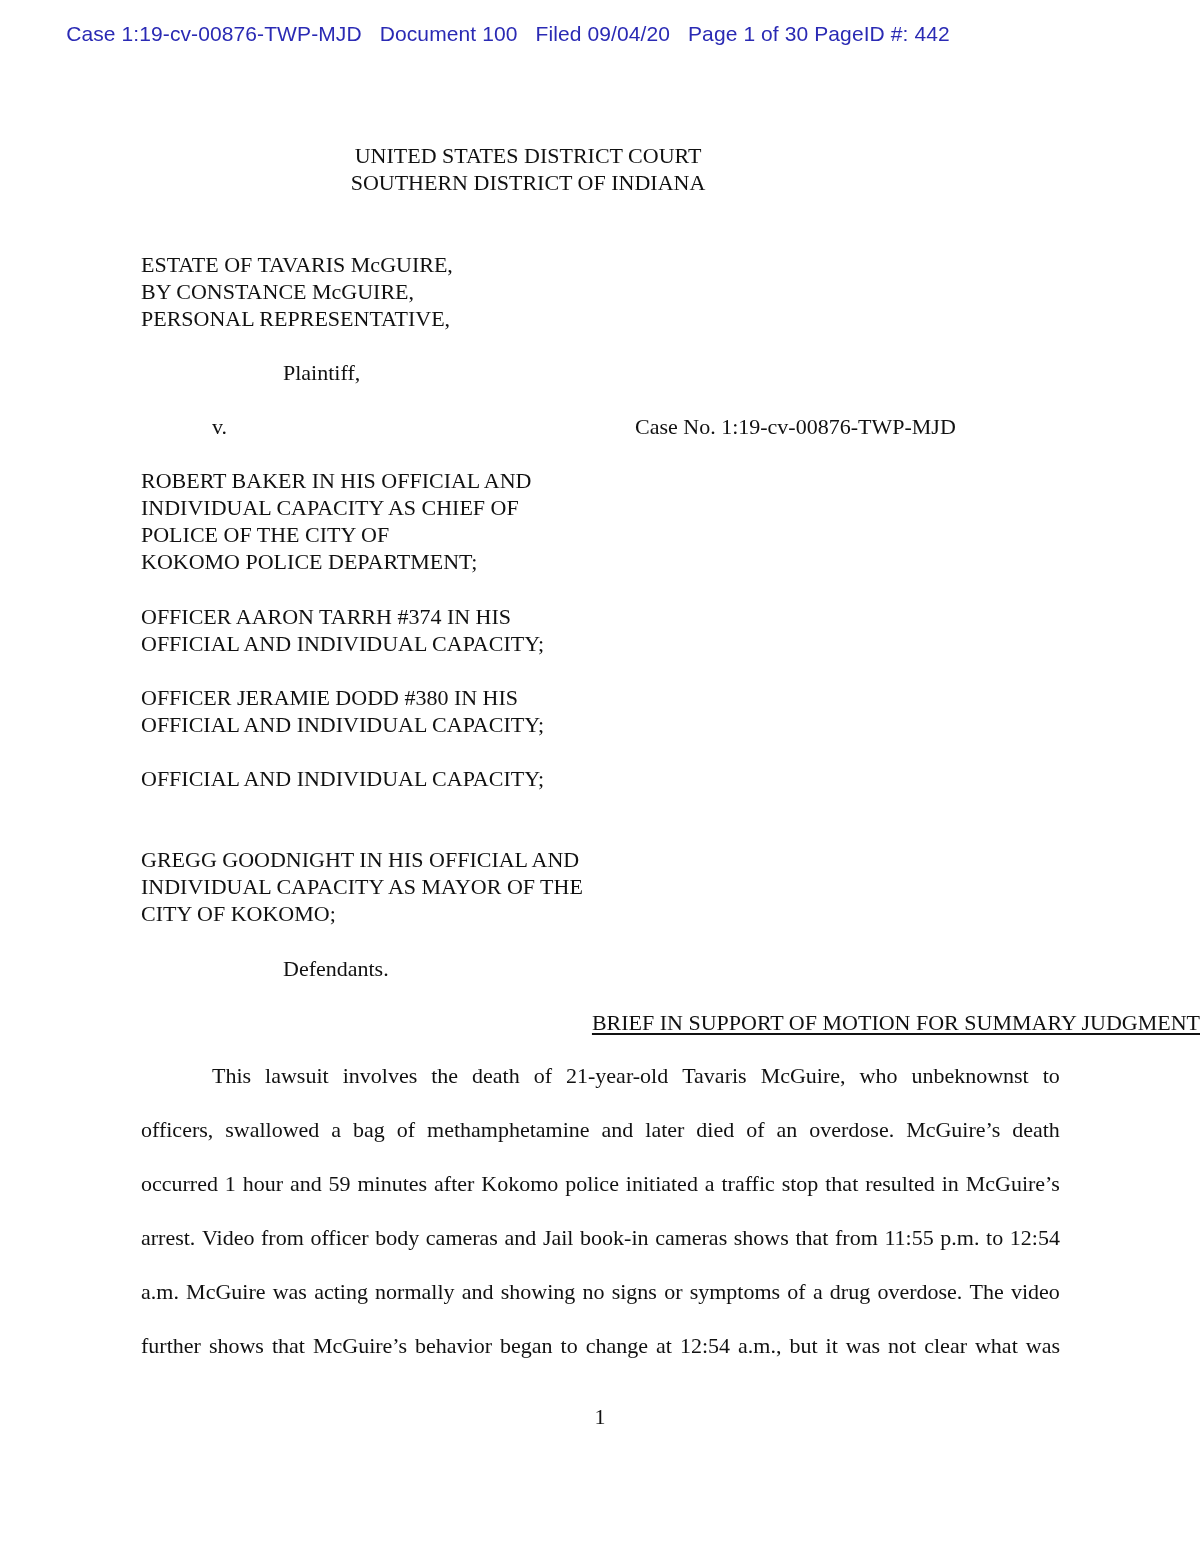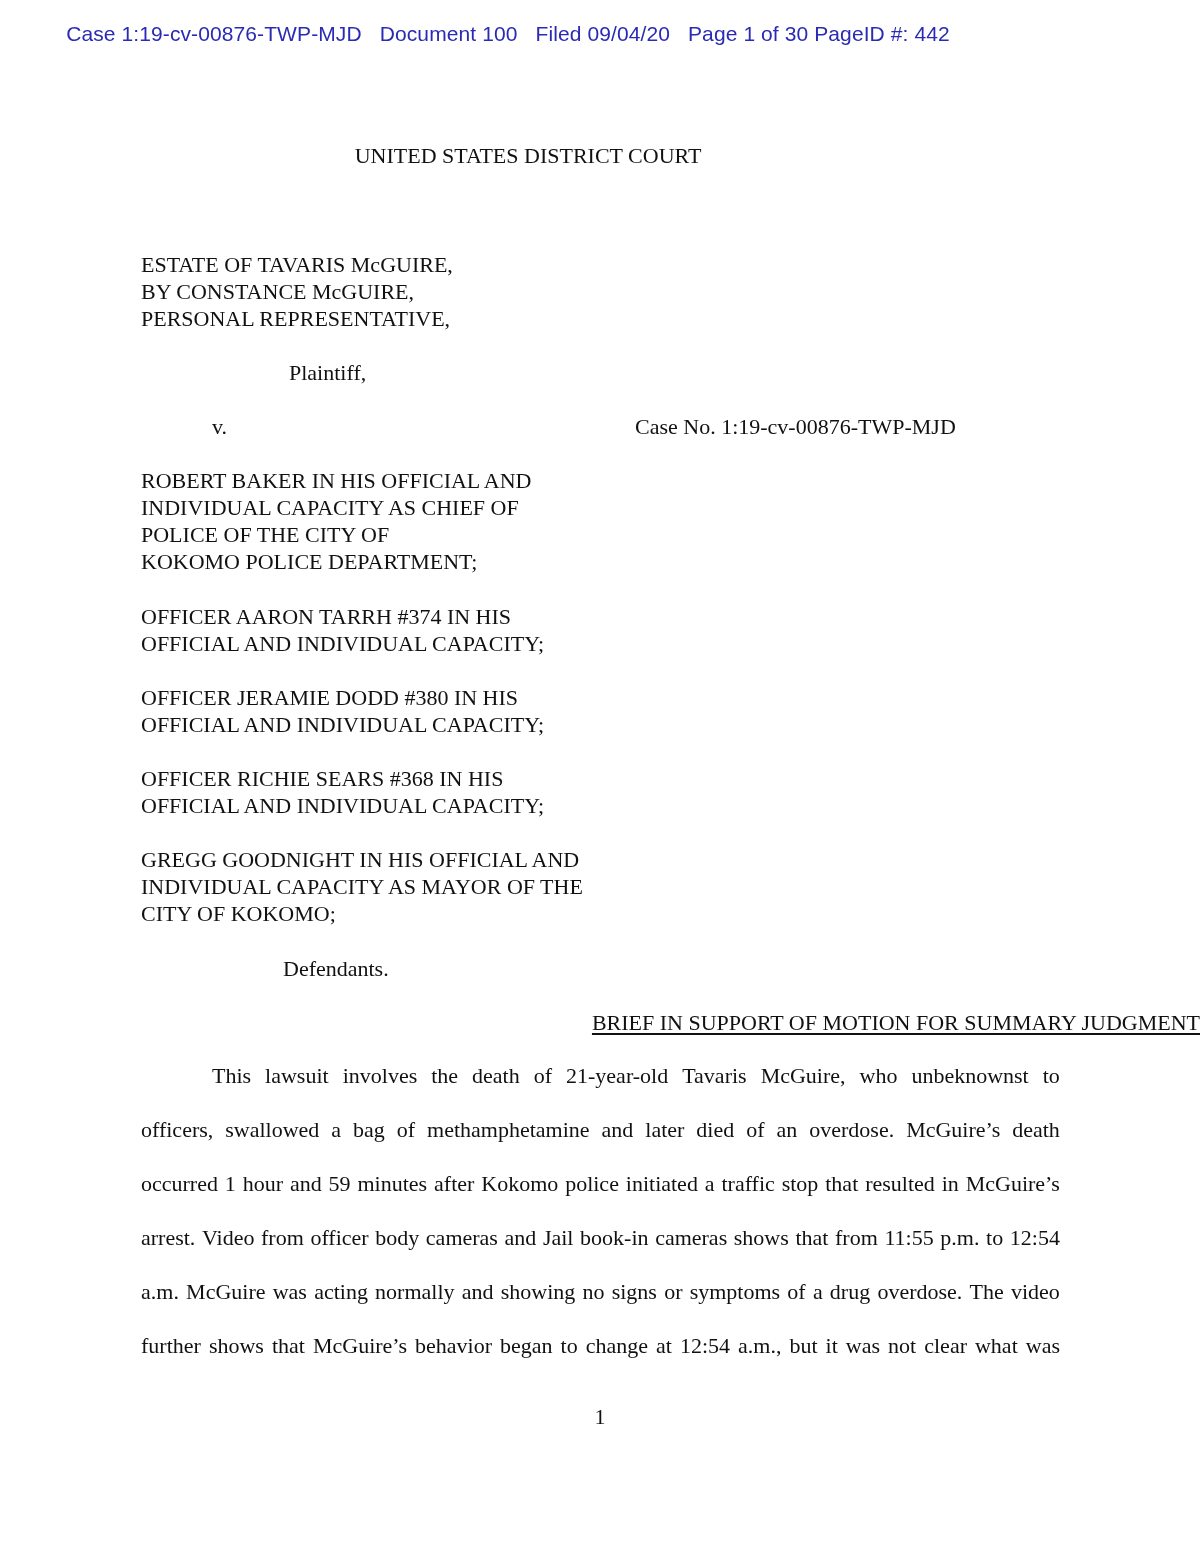--- a/index.html
+++ b/index.html
@@ -41,21 +41,21 @@
     }
     .court-header div { height: 27px; }
     .block {
       position: absolute;
       left: 141px;
     }
     .block div { height: 27px; white-space: nowrap; }
     .plaintiff-label {
       position: absolute;
       top: 359px;
-      left: 289px;
+      left: 283px;
       text-align: center;
     }
     .versus {
       position: absolute;
       top: 413px;
       left: 212px;
     }
     .case-no {
       position: absolute;
       top: 413px;
@@ -103,20 +103,21 @@
       text-align: center;
     }
   </style>
 </head>
 <body>
 
 <div class="stamp"><span>Case 1:19-cv-00876-TWP-MJD</span><span>Document 100</span><span>Filed 09/04/20</span><span>Page 1 of 30 PageID #: 442</span></div>
 
 <div class="court-header serif">
   <div>UNITED STATES DISTRICT COURT</div>
+  <div>SOUTHERN DISTRICT OF INDIANA</div>
 </div>
 
 <div class="block serif" style="top:251px;">
   <div>ESTATE OF TAVARIS McGUIRE,</div>
   <div>BY CONSTANCE McGUIRE,</div>
   <div>PERSONAL REPRESENTATIVE,</div>
 </div>
 
 <div class="plaintiff-label serif">Plaintiff,</div>
 
@@ -134,21 +135,20 @@
   <div>OFFICER AARON TARRH #374 IN HIS</div>
   <div>OFFICIAL AND INDIVIDUAL CAPACITY;</div>
 </div>
 
 <div class="block serif" style="top:684px;">
   <div>OFFICER JERAMIE DODD #380 IN HIS</div>
   <div>OFFICIAL AND INDIVIDUAL CAPACITY;</div>
 </div>
 
 <div class="block serif" style="top:765px;">
-  <div>OFFICER RICHIE SEARS #368 IN HIS</div>
   <div>OFFICIAL AND INDIVIDUAL CAPACITY;</div>
 </div>
 
 <div class="block serif" style="top:846px;">
   <div>GREGG GOODNIGHT IN HIS OFFICIAL AND</div>
   <div>INDIVIDUAL CAPACITY AS MAYOR OF THE</div>
   <div>CITY OF KOKOMO;</div>
 </div>
 
 <div class="defendants-label serif">Defendants.</div>

